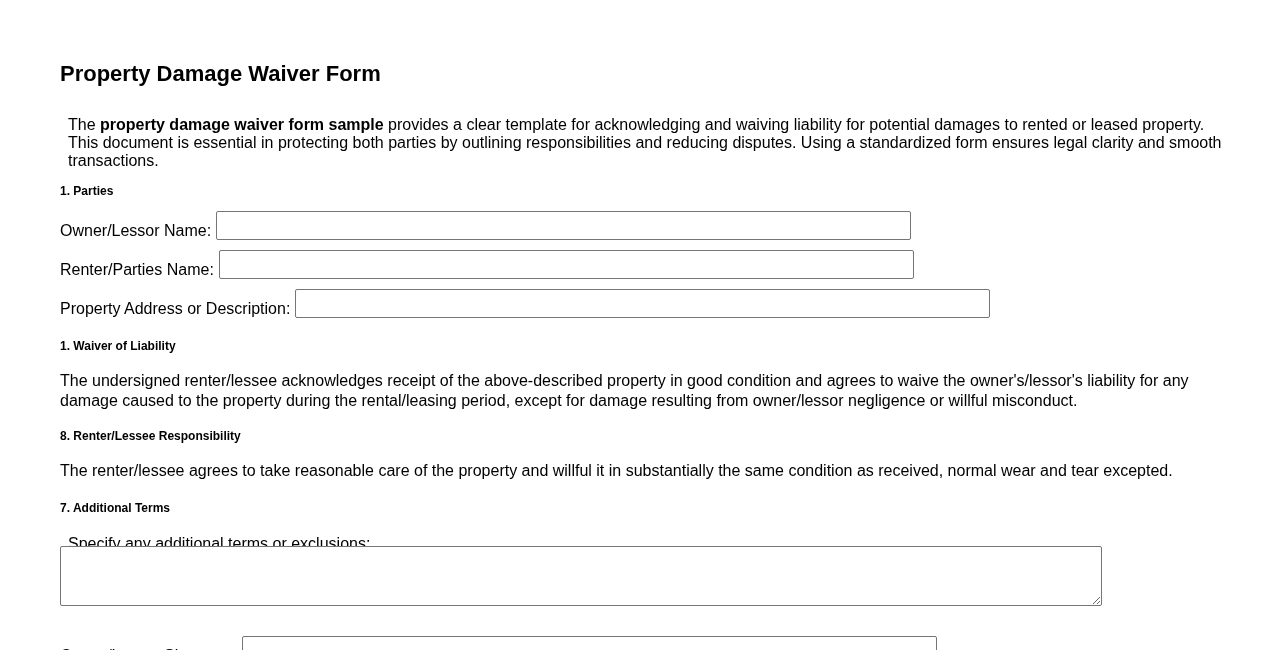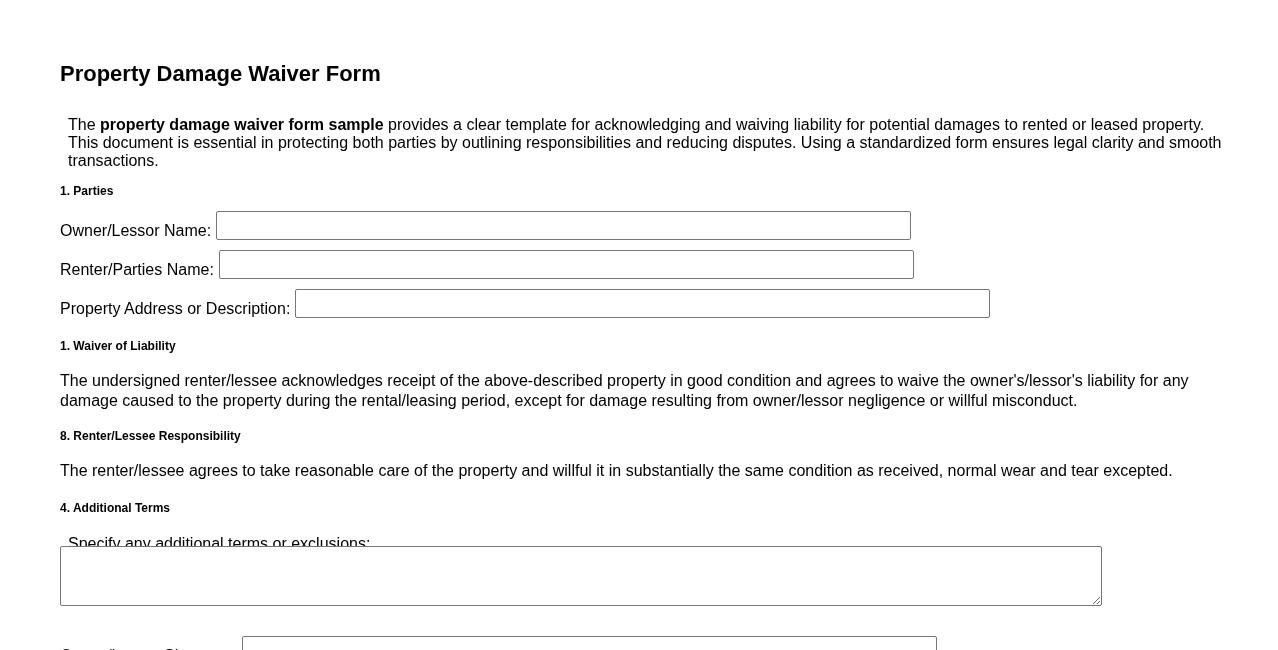--- a/index.html
+++ b/index.html
@@ -119,21 +119,21 @@
     <label>Property Address or Description:</label>
     <input class="text-input" type="text" value="" style="">
   </div>
 
   <h3 class="section-title" style="top:336px;">1. Waiver of Liability</h3>
   <p class="para" style="top:371px;">The undersigned renter/lessee acknowledges receipt of the above-described property in good condition and agrees to waive the owner's/lessor's liability for any damage caused to the property during the rental/leasing period, except for damage resulting from owner/lessor negligence or willful misconduct.</p>
 
   <h3 class="section-title" style="top:426px;">8. Renter/Lessee Responsibility</h3>
   <p class="para" style="top:461px;">The renter/lessee agrees to take reasonable care of the property and willful it in substantially the same condition as received, normal wear and tear excepted.</p>
 
-  <h3 class="section-title" style="top:498px;">4. Additional Terms</h3>
+  <h3 class="section-title" style="top:498px;">7. Additional Terms</h3>
   <label class="label-plain" style="top:527px;">Specify any additional terms or exclusions:</label>
   <textarea style=""></textarea>
 
   <div class="field-row" style="top:635px;">
     <label>Owner/Lessor Signature:</label>
     <input class="text-input" type="text" value="" style="">
   </div>
 
 </div>
 

